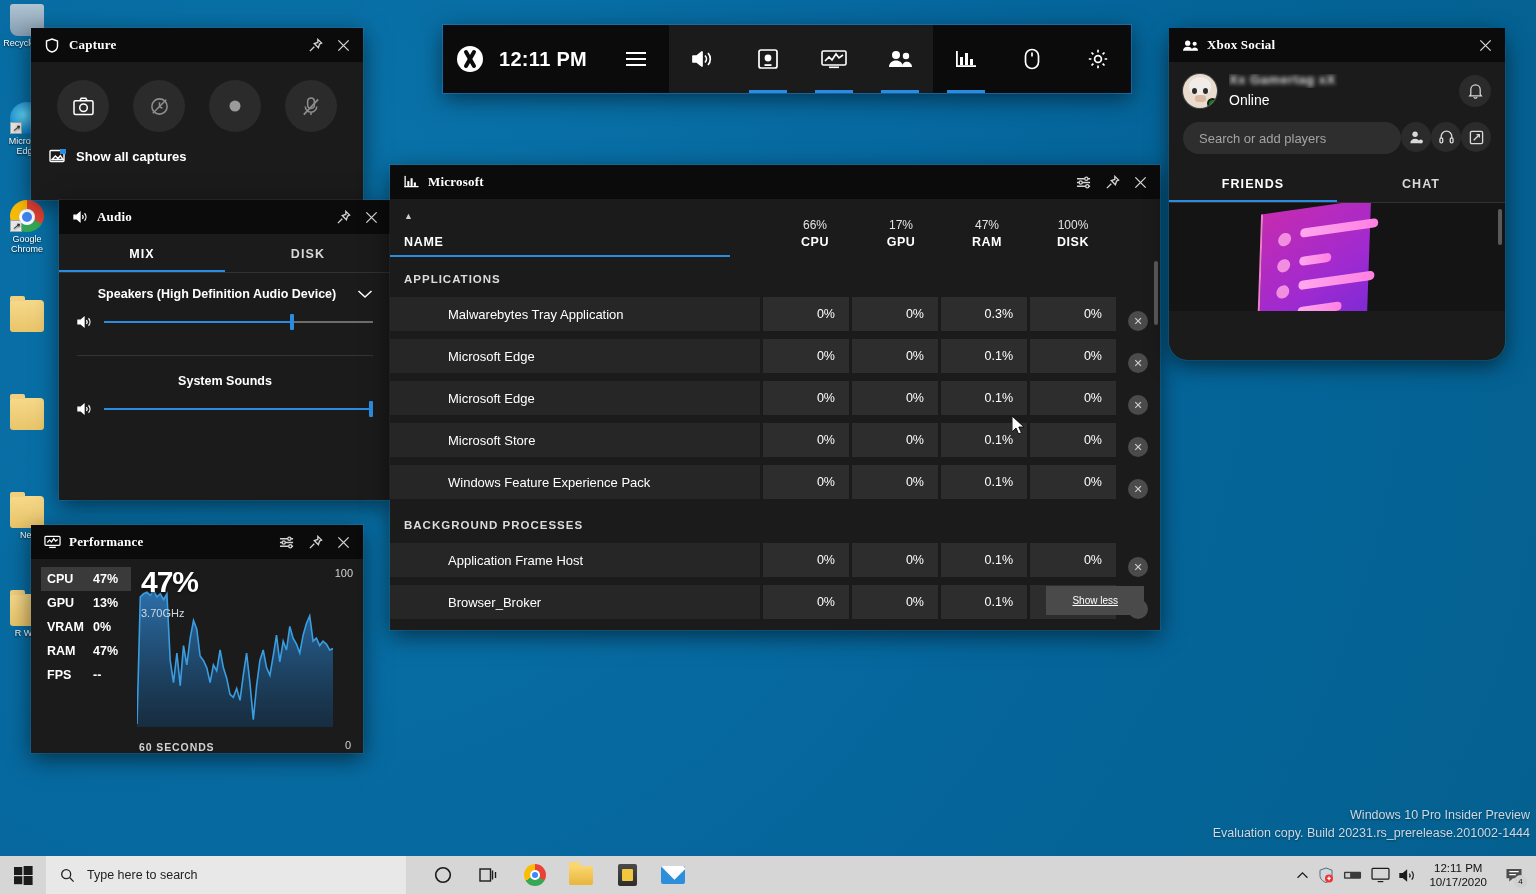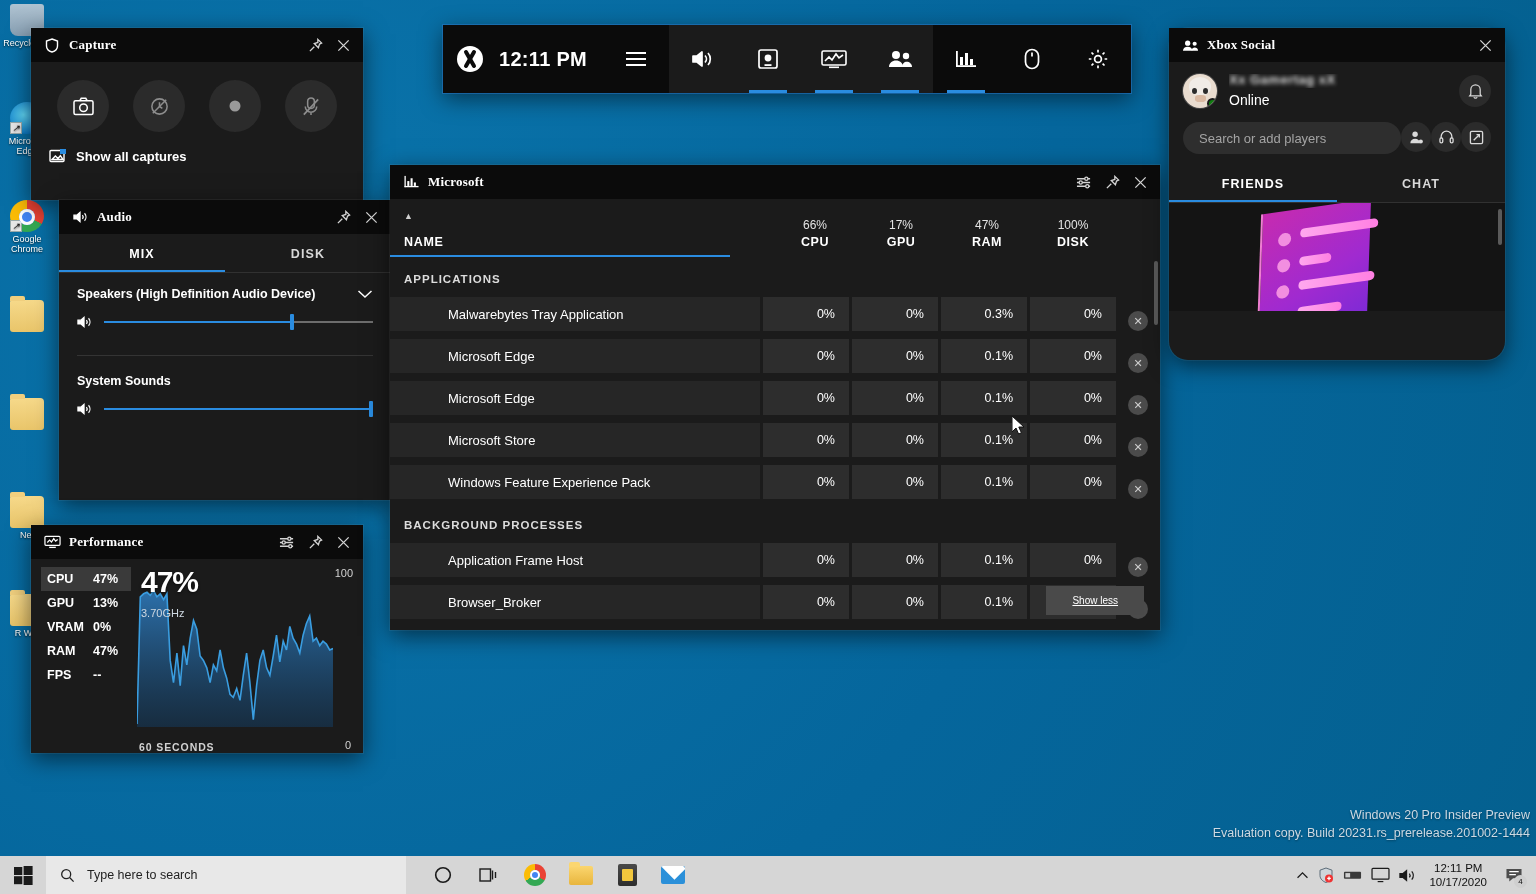--- a/index.html
+++ b/index.html
@@ -51,21 +51,21 @@
     font-size:13px; font-weight:bold; cursor:pointer; }
 
   
   #audio { left: 31px; top: 200px; width: 332px; height: 300px; margin-left: 28px; }
   .tabs { display:flex; position:relative; }
   .tab { flex:1; text-align:center; padding: 13px 0 11px; font-size:12.5px;
     font-weight:bold; letter-spacing:1.1px; cursor:pointer; color:#d8d8d8; }
   .tab.active { color:#fff; }
   .tab-underline { position:absolute; bottom:0; height:2px; background:#2a8ce0; }
   .tab-base { height:1px; background:#313131; }
-  .aud-sec { padding: 14px 18px 4px; }
+  .aud-sec { padding: 14px 18px 4px; text-align: center; }
   .aud-head { display:flex; align-items:center; font-size:12.5px; font-weight:bold; }
   .aud-head .nm { flex:1; }
   .slider-row { display:flex; align-items:center; gap:12px; padding: 14px 0 4px; }
   .track { position:relative; flex:1; height:2px; background:#6d6d6d; }
   .fill { position:absolute; left:0; top:0; height:2px; background:#2a8ce0; }
   .thumb { position:absolute; top:-7px; width:4px; height:16px; background:#2a8ce0; border-radius:1px; }
   .aud-divider { height:1px; background:#343434; margin: 18px 18px 0; }
 
   
   #perf { left: 31px; top: 525px; width: 332px; height: 228px; }
@@ -756,21 +756,21 @@
   </div>
 </div>
 
 <div class="cursor">
   <svg width="14" height="20" viewBox="0 0 14 20">
       <path d="M0 0l0 16 4-4 2.6 6 2.8-1.2-2.6-5.8 5.2 0z" fill="#fff" stroke="#111" stroke-width="1"></path>
     </svg>
 </div>
 
 <div class="watermark">
-  <div>Windows 20 Pro Insider Preview</div>
+  <div>Windows 10 Pro Insider Preview</div>
   <div>Evaluation copy. Build 20231.rs_prerelease.201002-1444</div>
 </div>
 
 <div id="taskbar">
   <div class="tb-start">
     <svg width="19" height="19" viewBox="0 0 19 19" fill="#1b1b1b">
       <rect x="0" y="1" width="8.3" height="8"></rect>
         <rect x="9.6" y="0" width="9" height="9"></rect>
       <rect x="0" y="10.2" width="8.3" height="8"></rect>
         <rect x="9.6" y="10" width="9" height="9"></rect>

